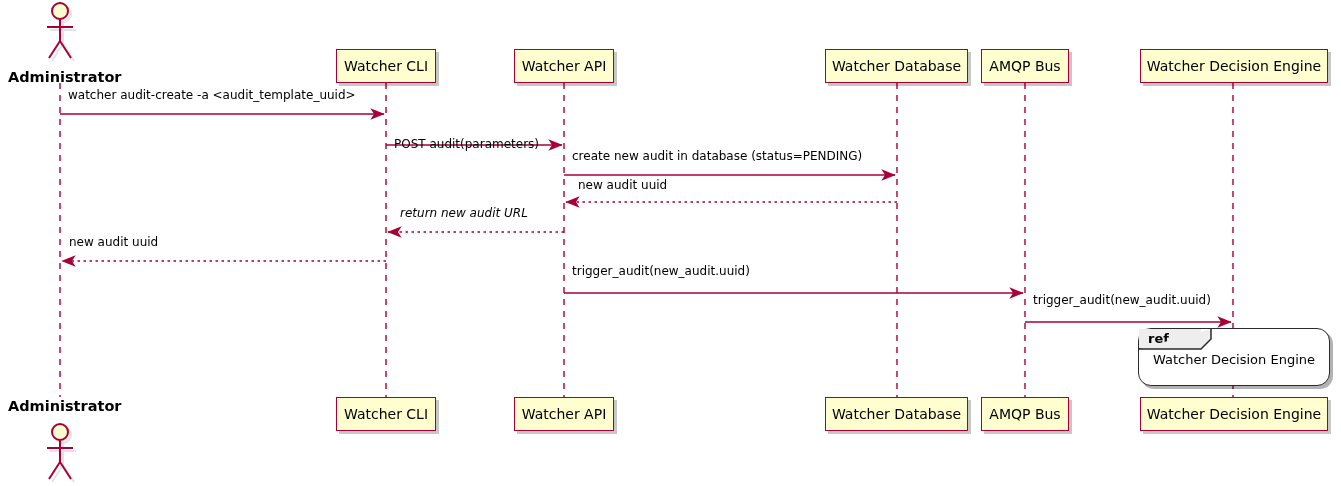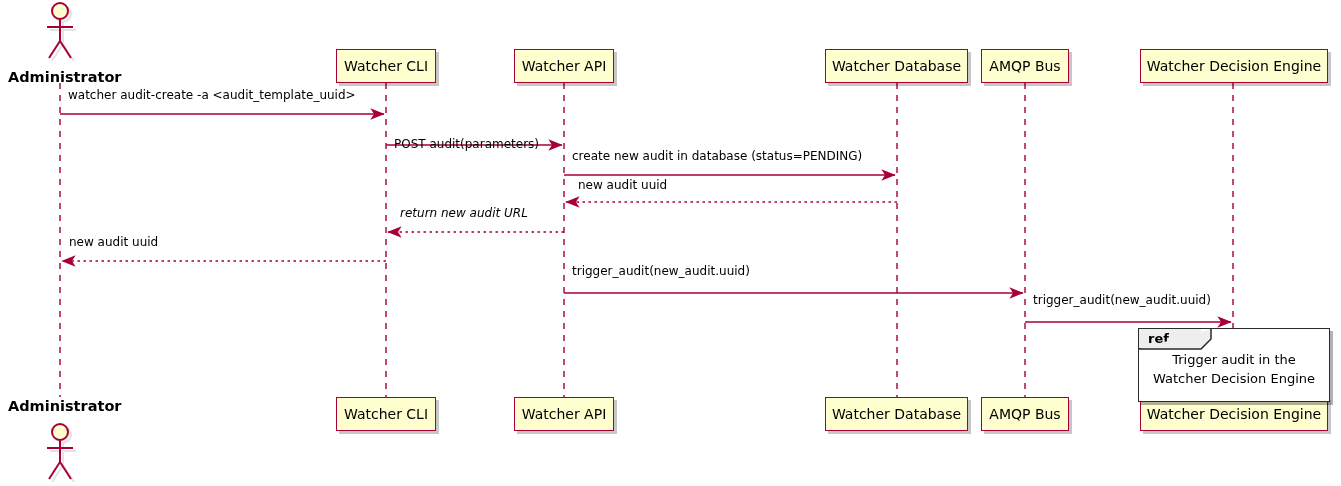--- a/index.html
+++ b/index.html
@@ -134,26 +134,25 @@
       <div class="msg-label" style="left: 578px; top: 178px;">new audit uuid</div>
       <div class="msg-label" style="left: 400px; top: 206px; font-style: italic;">return new audit URL</div>
       <div class="msg-label" style="left: 69px; top: 235px;">new audit uuid</div>
       <div class="msg-label" style="left: 572px; top: 264px;">trigger_audit(new_audit.uuid)</div>
       <div class="msg-label" style="left: 1033px; top: 293px;">trigger_audit(new_audit.uuid)</div>
     </div>
 
   <div class="actor-label" id="actor-label-top" style="left: 8px; top: 69px;">Administrator</div>
   <div class="actor-label" id="actor-label-bottom" style="left: 8px; top: 398px;">Administrator</div>
 
-  <div class="ref-box" id="ref-box" style="left: 1138px; top: 328px; width: 192px; height: 74px;">
+  <div class="ref-box" id="ref-box" style="left: 1138px; top: 328px; width: 192px; height: 58px; border-radius: 13px;">
     <div class="ref-tab" style="width: 62px; border-right: none;">
       <span>ref</span>
     </div>
     <svg class="ref-fold" style="position:absolute;left:0;top:0;" width="192" height="24" xmlns="http://www.w3.org/2000/svg">
       <polyline id="ref-fold-path" points="0,20 62,20 72,10 72,0" fill="#EEEEEE" stroke="#2B2B2B" stroke-width="1.5"></polyline>
     </svg>
     <div class="ref-body">
-      <div>Trigger audit in the</div>
       <div>Watcher Decision Engine</div>
     </div>
   </div>
 
 </div>
 
 </body></html>

